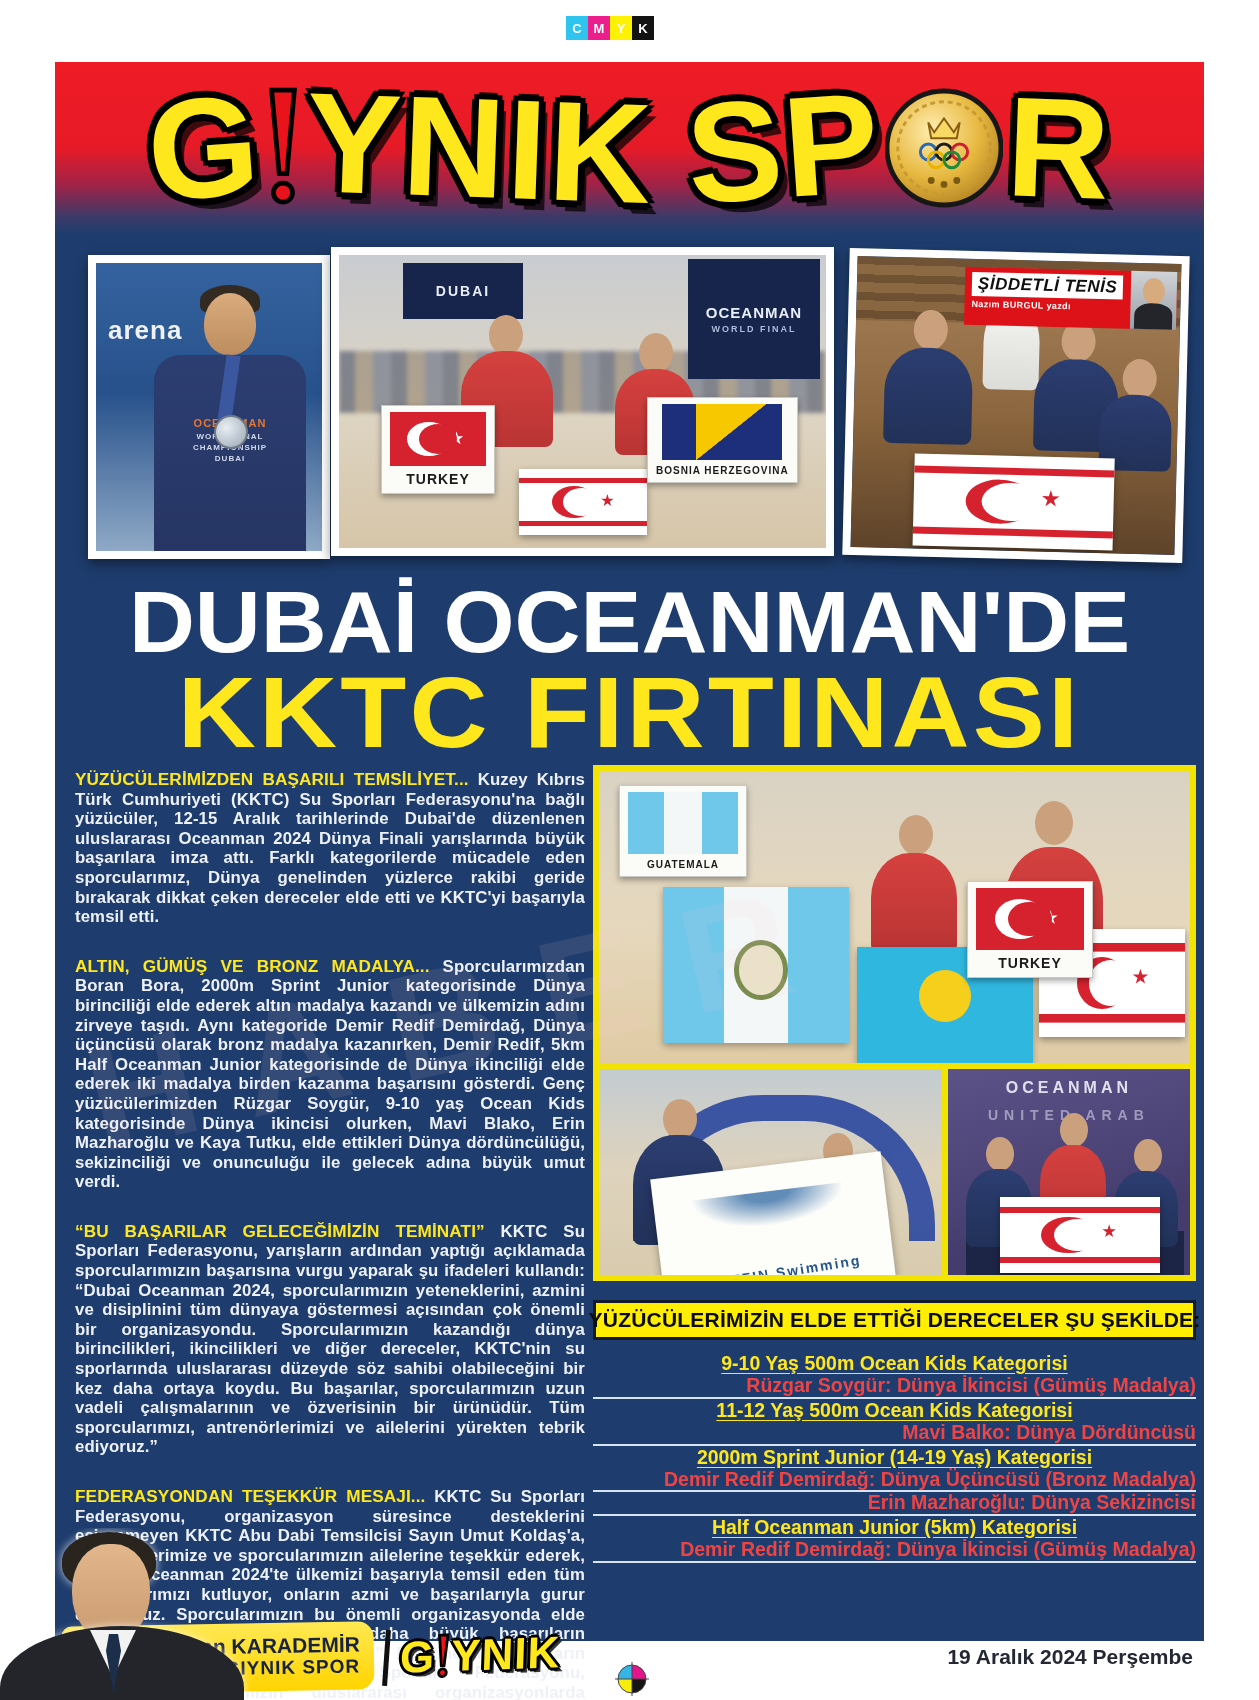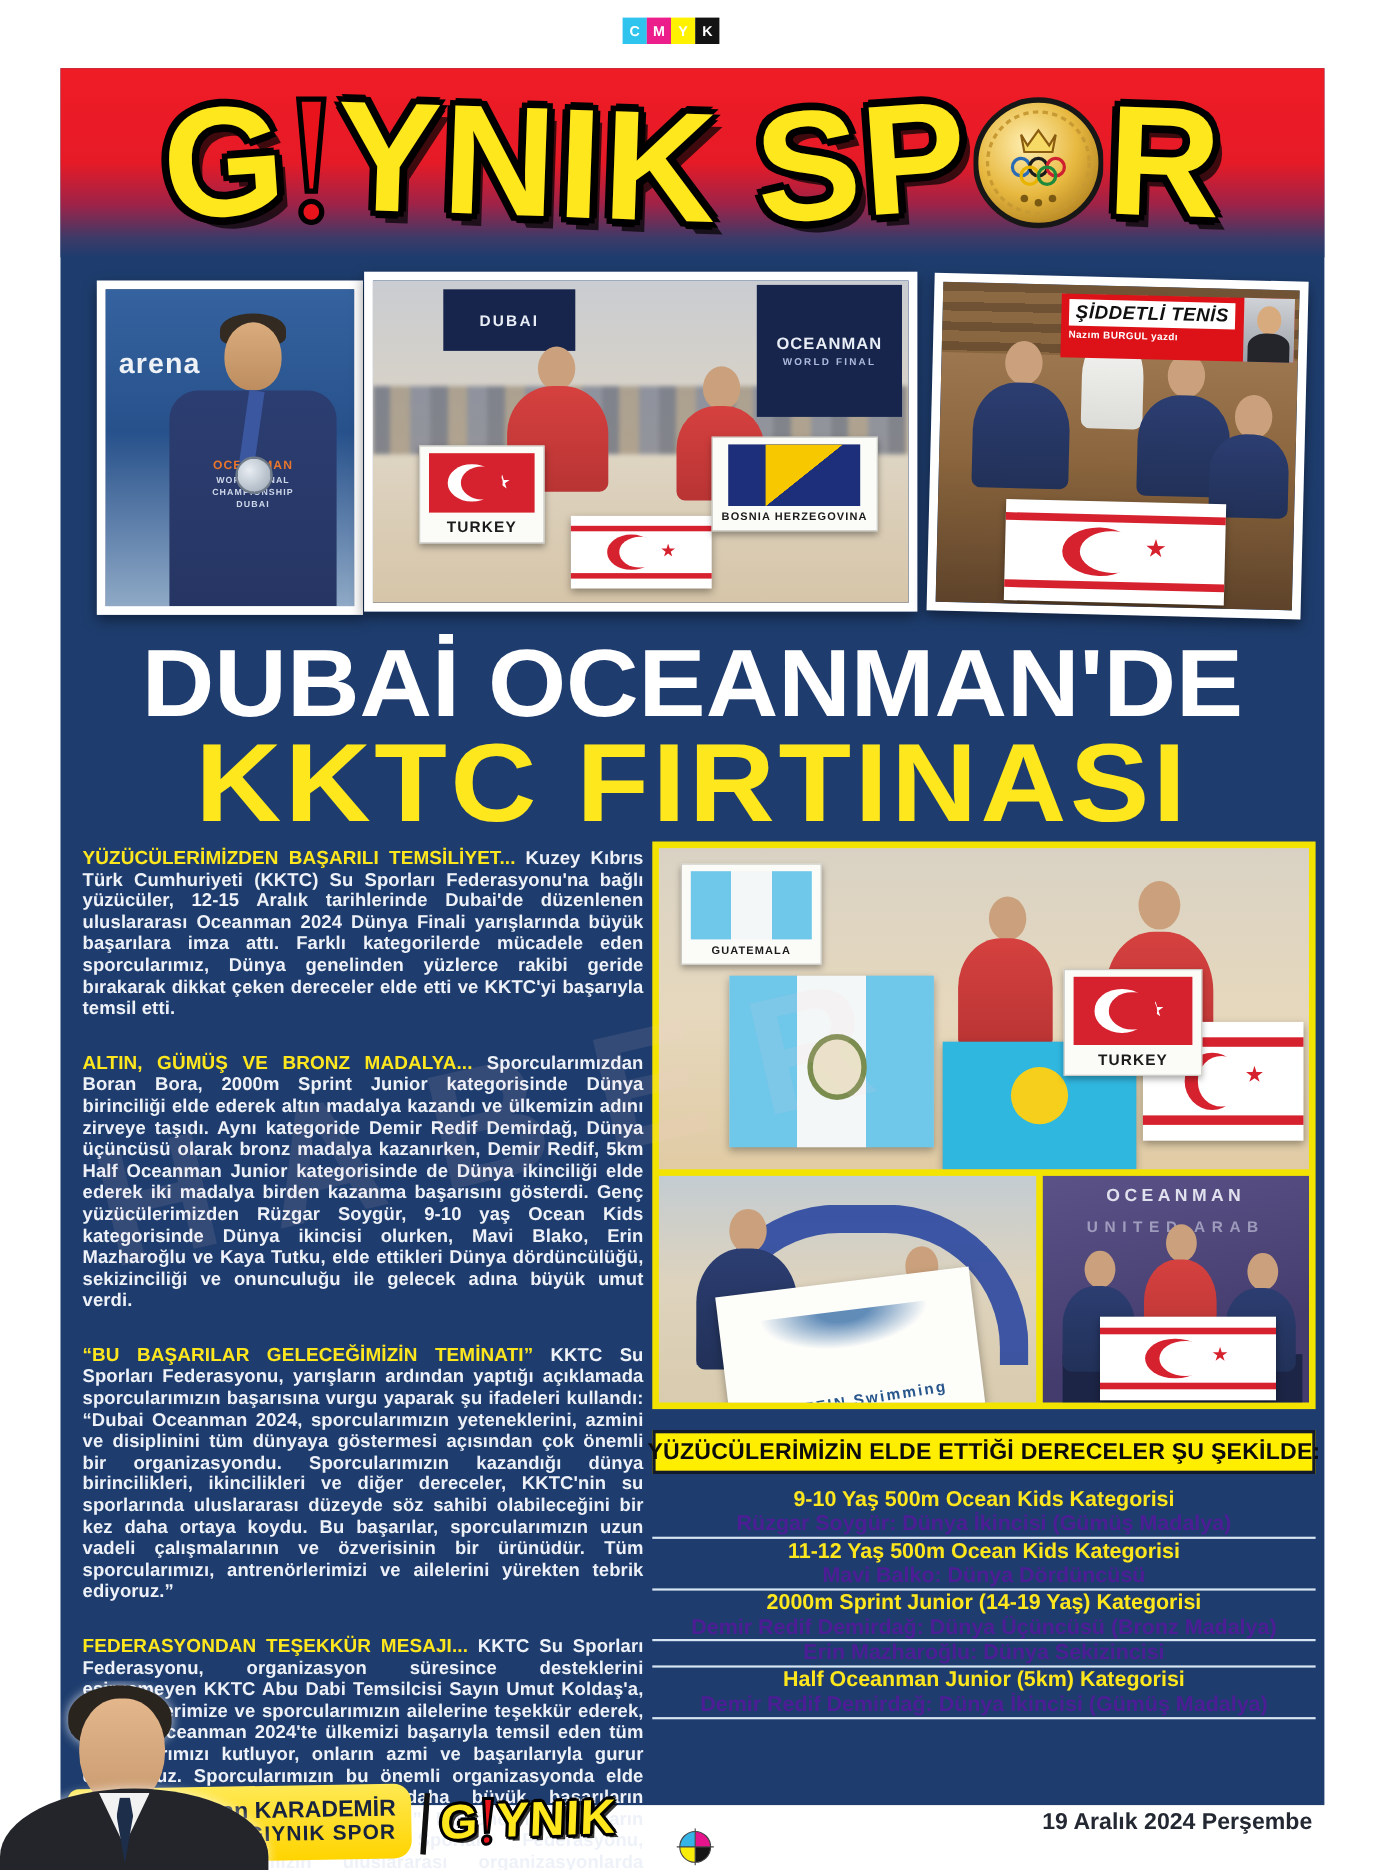--- a/index.html
+++ b/index.html
@@ -132,23 +132,23 @@
   .bluefin::before{content:"";position:absolute;left:24px;top:26px;width:180px;height:40px;
      background:radial-gradient(ellipse at 50% 0%,#3a70a8 18%,transparent 60%);opacity:.8;}
   .bluefin-text{color:#27568c;font-weight:700;font-size:14px;letter-spacing:2px;transform:rotate(-2deg);}
 
   
   .res-header{position:absolute;left:593px;top:1300px;width:603px;height:40px;background:#ffee00;
      border:3px solid #131a2c;box-sizing:border-box;display:flex;align-items:center;justify-content:center;
      font-size:21px;font-weight:800;color:#0c0c0c;letter-spacing:.2px;white-space:nowrap;z-index:3;}
   .results{position:absolute;left:593px;top:1352px;width:603px;z-index:3;}
   .res-cat{color:#ffe71e;font-size:19.5px;font-weight:800;text-align:center;
-     text-underline-offset:3px;line-height:23.4px;}
-  .res-row{display:flex;justify-content:center;align-items:baseline;
-     border-bottom:2px solid #d7e4f2;line-height:21px;height:21.4px;color:#4c1d95;
+     text-decoration:underline;text-underline-offset:3px;line-height:23.4px;}
+  .res-row{display:flex;justify-content:flex-end;align-items:baseline;
+     border-bottom:2px solid #d7e4f2;line-height:21px;height:21.4px;color:#ef4444;
      font-size:19.5px;font-weight:700;}
 
   
   .ribbon{position:absolute;left:62px;top:1624px;width:312px;height:68px;z-index:5;
      background:linear-gradient(#ffe953,#ffd400);border-radius:10px 16px 16px 10px;transform:rotate(-1deg);
      display:flex;flex-direction:column;align-items:flex-end;justify-content:center;padding-right:14px;box-sizing:border-box;}
   .ribbon-author{font-size:21px;font-weight:800;color:#17233f;line-height:1.1;}
   .ribbon-section{font-size:19px;font-weight:800;color:#17233f;letter-spacing:1px;line-height:1.2;}
   .vbar{position:absolute;left:384px;top:1630px;width:5px;height:56px;background:#101010;transform:rotate(4deg);z-index:5;}
   .flogo{position:absolute;left:400px;top:1632px;display:flex;align-items:center;gap:1px;z-index:5;

